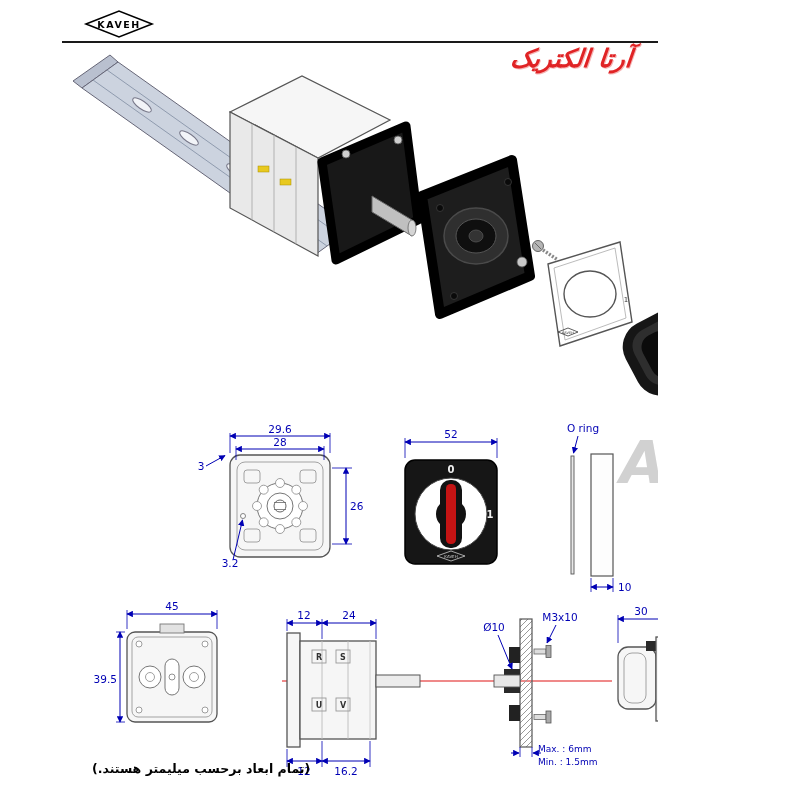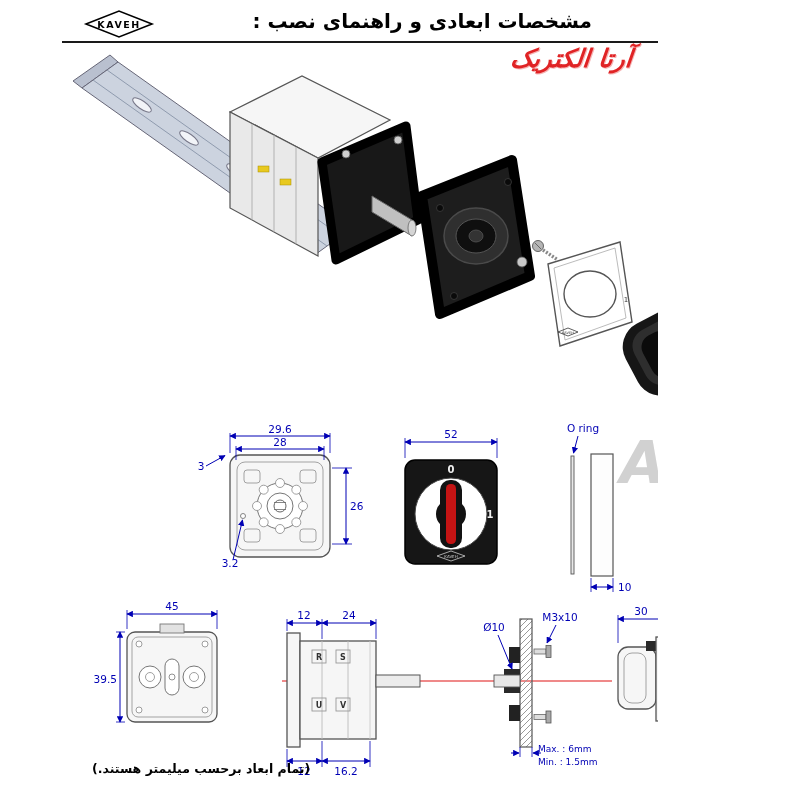--- a/index.html
+++ b/index.html
@@ -28,21 +28,20 @@
 </head>
 <body>
 
 <div class="page">
 
   <svg style="left:82px;top:7px" width="74" height="34" viewBox="0 0 74 34">
     <polygon points="4,17 37,4 70,17 37,30" fill="none" stroke="#000" stroke-width="1.6"></polygon>
     <text x="37" y="20.5" text-anchor="middle" font-size="9.5" font-weight="bold" letter-spacing="1.5" fill="#000">KAVEH</text>
   </svg>
 
-  <div class="title">مشخصات ابعادی و راهنمای نصب :</div>
   <div class="hr"></div>
   <div class="brand">آرتا الکتریک</div>
 
   <svg style="left:60px;top:50px" width="680" height="380" viewBox="0 0 680 380">
 
     <g>
       <polygon points="58,12 50,5 13,31 22,38" fill="#b9c0cf" stroke="#667" stroke-width="1"></polygon>
       <polygon points="22,38 58,12 292,178 256,204" fill="#ccd3df" stroke="#667" stroke-width="1"></polygon>
       <line x1="47" y1="20" x2="281" y2="186" stroke="#8894a8" stroke-width="0.9"></line>
       <line x1="33" y1="30" x2="267" y2="196" stroke="#8894a8" stroke-width="0.9"></line>

